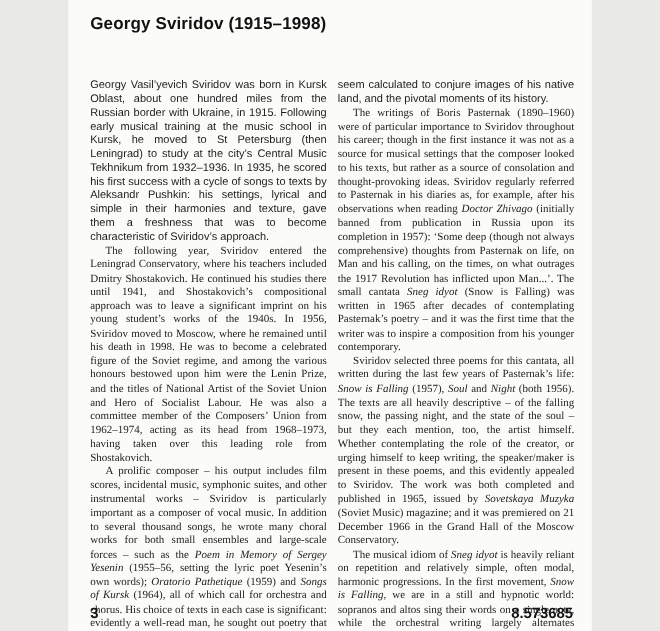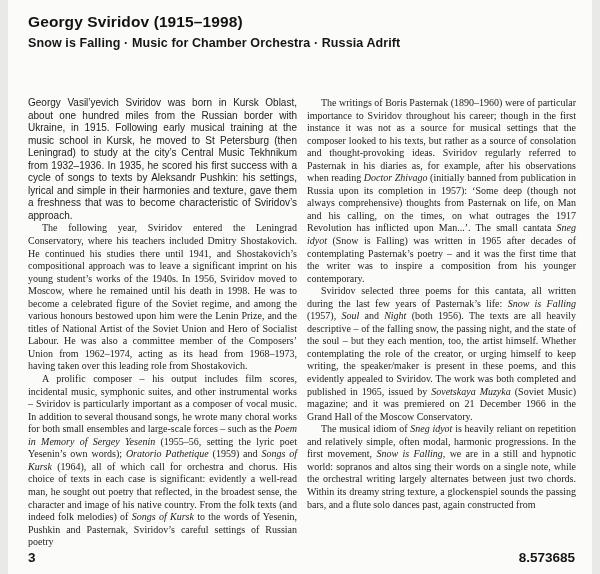--- a/index.html
+++ b/index.html
@@ -2,21 +2,21 @@
 <html><head>
 <meta charset="utf-8">
 <style>
   html, body {
     margin: 0;
     padding: 0;
     background: #e9e9e7;
   }
   .page {
     position: relative;
-    width: 584px;
+    width: 476px;
     height: 574px;
     margin: 0 auto;
     background: #fbfbf9;
     color: #1a1a1a;
     font-family: "Liberation Sans", sans-serif;
     box-sizing: border-box;
     padding: 13px 16px 0 20px;
     overflow: hidden;
   }
   .title {
@@ -63,29 +63,29 @@
     font-weight: bold;
     font-size: 13.5px;
     color: #151515;
   }
 </style>
 </head>
 <body>
 
 <div class="page">
   <h1 class="title">Georgy Sviridov (1915–1998)</h1>
-  <h2 class="subtitle">Snow is Falling · Music for Chamber Orchestra · Russia Adrift</h2>
 
   <div class="columns">
     <div class="col">
         <p><span>Georgy Vasil’yevich Sviridov was born in Kursk Oblast, about one hundred miles from the Russian border with Ukraine, in 1915. Following early musical training at the music school in Kursk, he moved to St Petersburg (then Leningrad) to study at the city’s Central Music Tekhnikum from 1932–1936. In 1935, he scored his first success with a cycle of songs to texts by Aleksandr Pushkin: his settings, lyrical and simple in their harmonies and texture, gave them a freshness that was to become characteristic of Sviridov’s approach.</span></p>
         <p class="indent"><span>The following year, Sviridov entered the Leningrad Conservatory, where his teachers included Dmitry Shostakovich. He continued his studies there until 1941, and Shostakovich’s compositional approach was to leave a significant imprint on his young student’s works of the 1940s. In 1956, Sviridov moved to Moscow, where he remained until his death in 1998. He was to become a celebrated figure of the Soviet regime, and among the various honours bestowed upon him were the Lenin Prize, and the titles of National Artist of the Soviet Union and Hero of Socialist Labour. He was also a committee member of the Composers’ Union from 1962–1974, acting as its head from 1968–1973, having taken over this leading role from Shostakovich.</span></p>
         <p class="indent"><span>A prolific composer – his output includes film scores, incidental music, symphonic suites, and other instrumental works – Sviridov is particularly important as a composer of vocal music. In addition to several thousand songs, he wrote many choral works for both small ensembles and large-scale forces – such as the </span><i>Poem in Memory of Sergey Yesenin</i><span> (1955–56, setting the lyric poet Yesenin’s own words); </span><i>Oratorio Pathetique</i><span> (1959) and </span><i>Songs of Kursk</i><span> (1964), all of which call for orchestra and chorus. His choice of texts in each case is significant: evidently a well-read man, he sought out poetry that reflected, in the broadest sense, the character and image of his native country. From the folk texts (and indeed folk melodies) of </span><i>Songs of Kursk</i><span> to the words of Yesenin, Pushkin and Pasternak, Sviridov’s careful settings of Russian poetry</span></p>
       </div>
     <div class="col">
+        <p><span>seem calculated to conjure images of his native land, and the pivotal moments of its history.</span></p>
         <p class="indent"><span>The writings of Boris Pasternak (1890–1960) were of particular importance to Sviridov throughout his career; though in the first instance it was not as a source for musical settings that the composer looked to his texts, but rather as a source of consolation and thought-provoking ideas. Sviridov regularly referred to Pasternak in his diaries as, for example, after his observations when reading </span><i>Doctor Zhivago</i><span> (initially banned from publication in Russia upon its completion in 1957): ‘Some deep (though not always comprehensive) thoughts from Pasternak on life, on Man and his calling, on the times, on what outrages the 1917 Revolution has inflicted upon Man...’. The small cantata </span><i>Sneg idyot</i><span> (Snow is Falling) was written in 1965 after decades of contemplating Pasternak’s poetry – and it was the first time that the writer was to inspire a composition from his younger contemporary.</span></p>
         <p class="indent"><span>Sviridov selected three poems for this cantata, all written during the last few years of Pasternak’s life: </span><i>Snow is Falling</i><span> (1957), </span><i>Soul</i><span> and </span><i>Night</i><span> (both 1956). The texts are all heavily descriptive – of the falling snow, the passing night, and the state of the soul – but they each mention, too, the artist himself. Whether contemplating the role of the creator, or urging himself to keep writing, the speaker/maker is present in these poems, and this evidently appealed to Sviridov. The work was both completed and published in 1965, issued by </span><i>Sovetskaya Muzyka</i><span> (Soviet Music) magazine; and it was premiered on 21 December 1966 in the Grand Hall of the Moscow Conservatory.</span></p>
         <p class="indent"><span>The musical idiom of </span><i>Sneg idyot</i><span> is heavily reliant on repetition and relatively simple, often modal, harmonic progressions. In the first movement, </span><i>Snow is Falling</i><span>, we are in a still and hypnotic world: sopranos and altos sing their words on a single note, while the orchestral writing largely alternates between just two chords. Within its dreamy string texture, a glockenspiel sounds the passing bars, and a flute solo dances past, again constructed from</span></p>
       </div>
   </div>
 
   <div class="footer">
     <span>3</span>
     <span>8.573685</span>
   </div>

